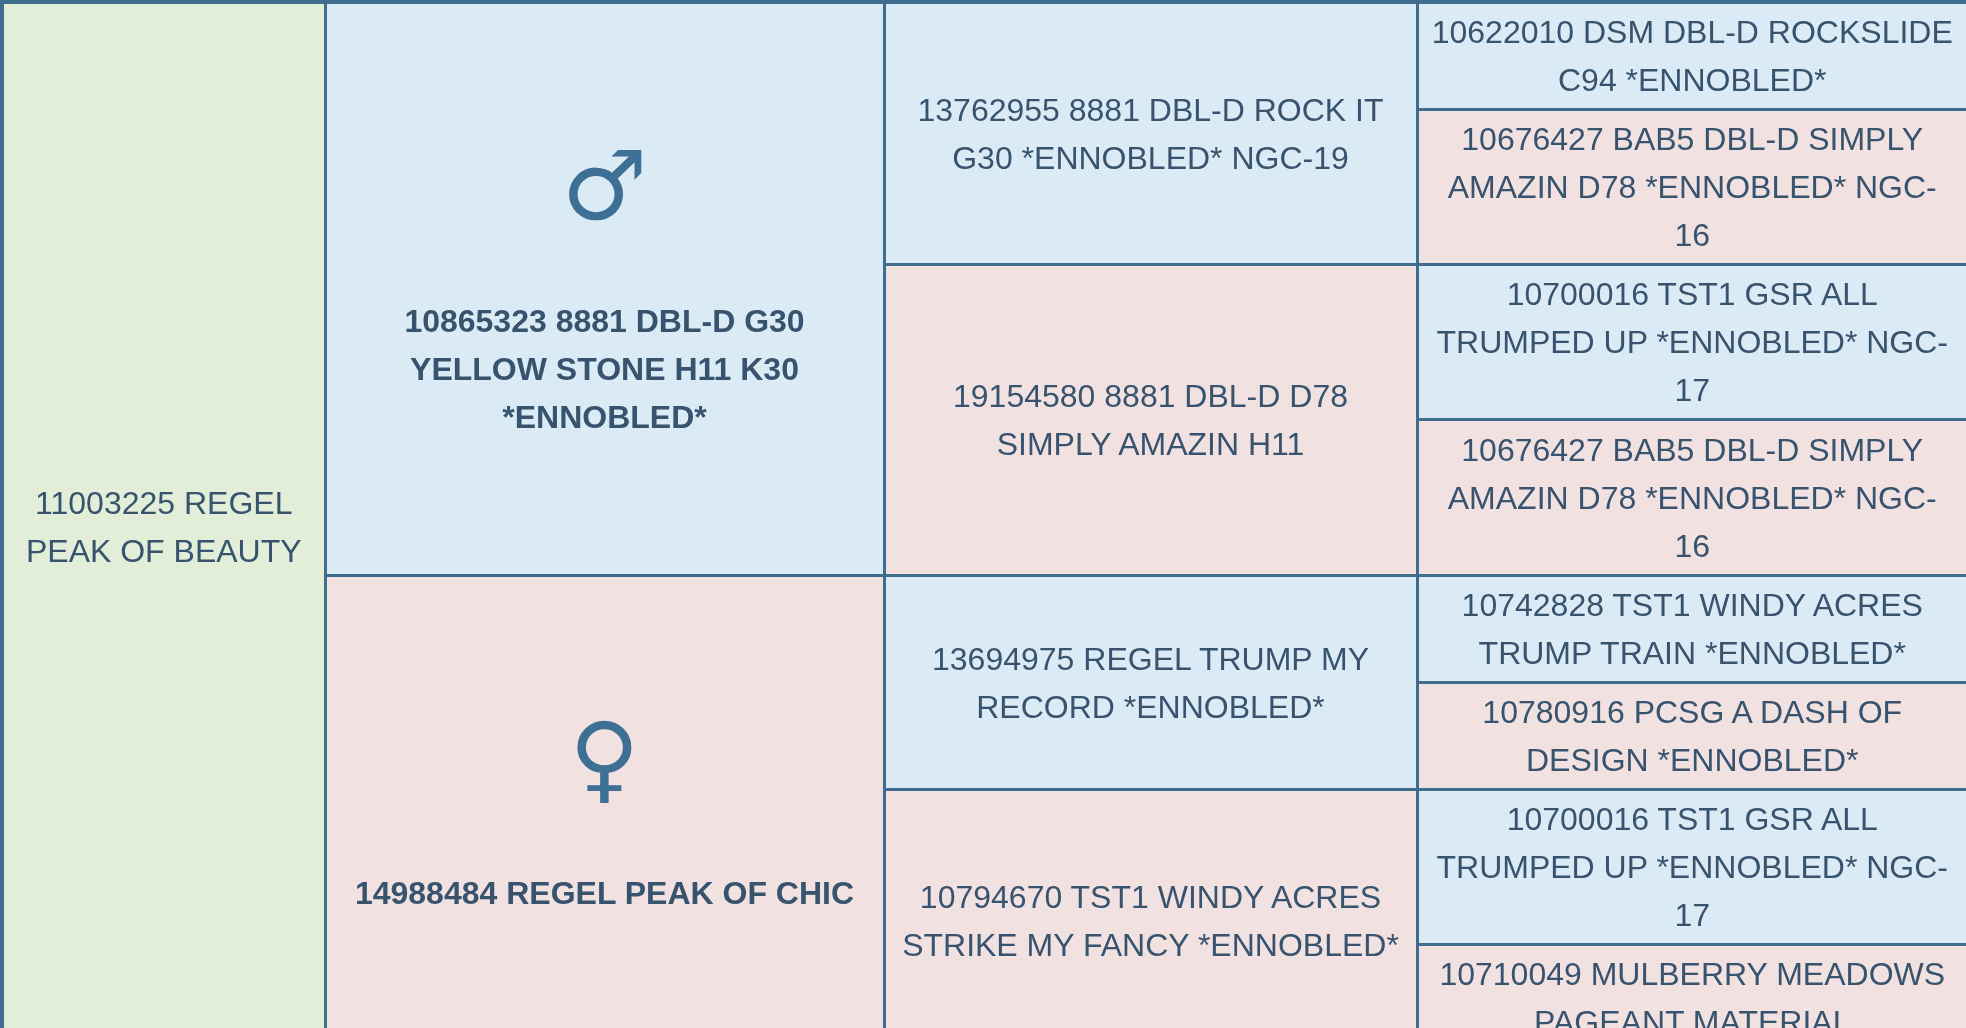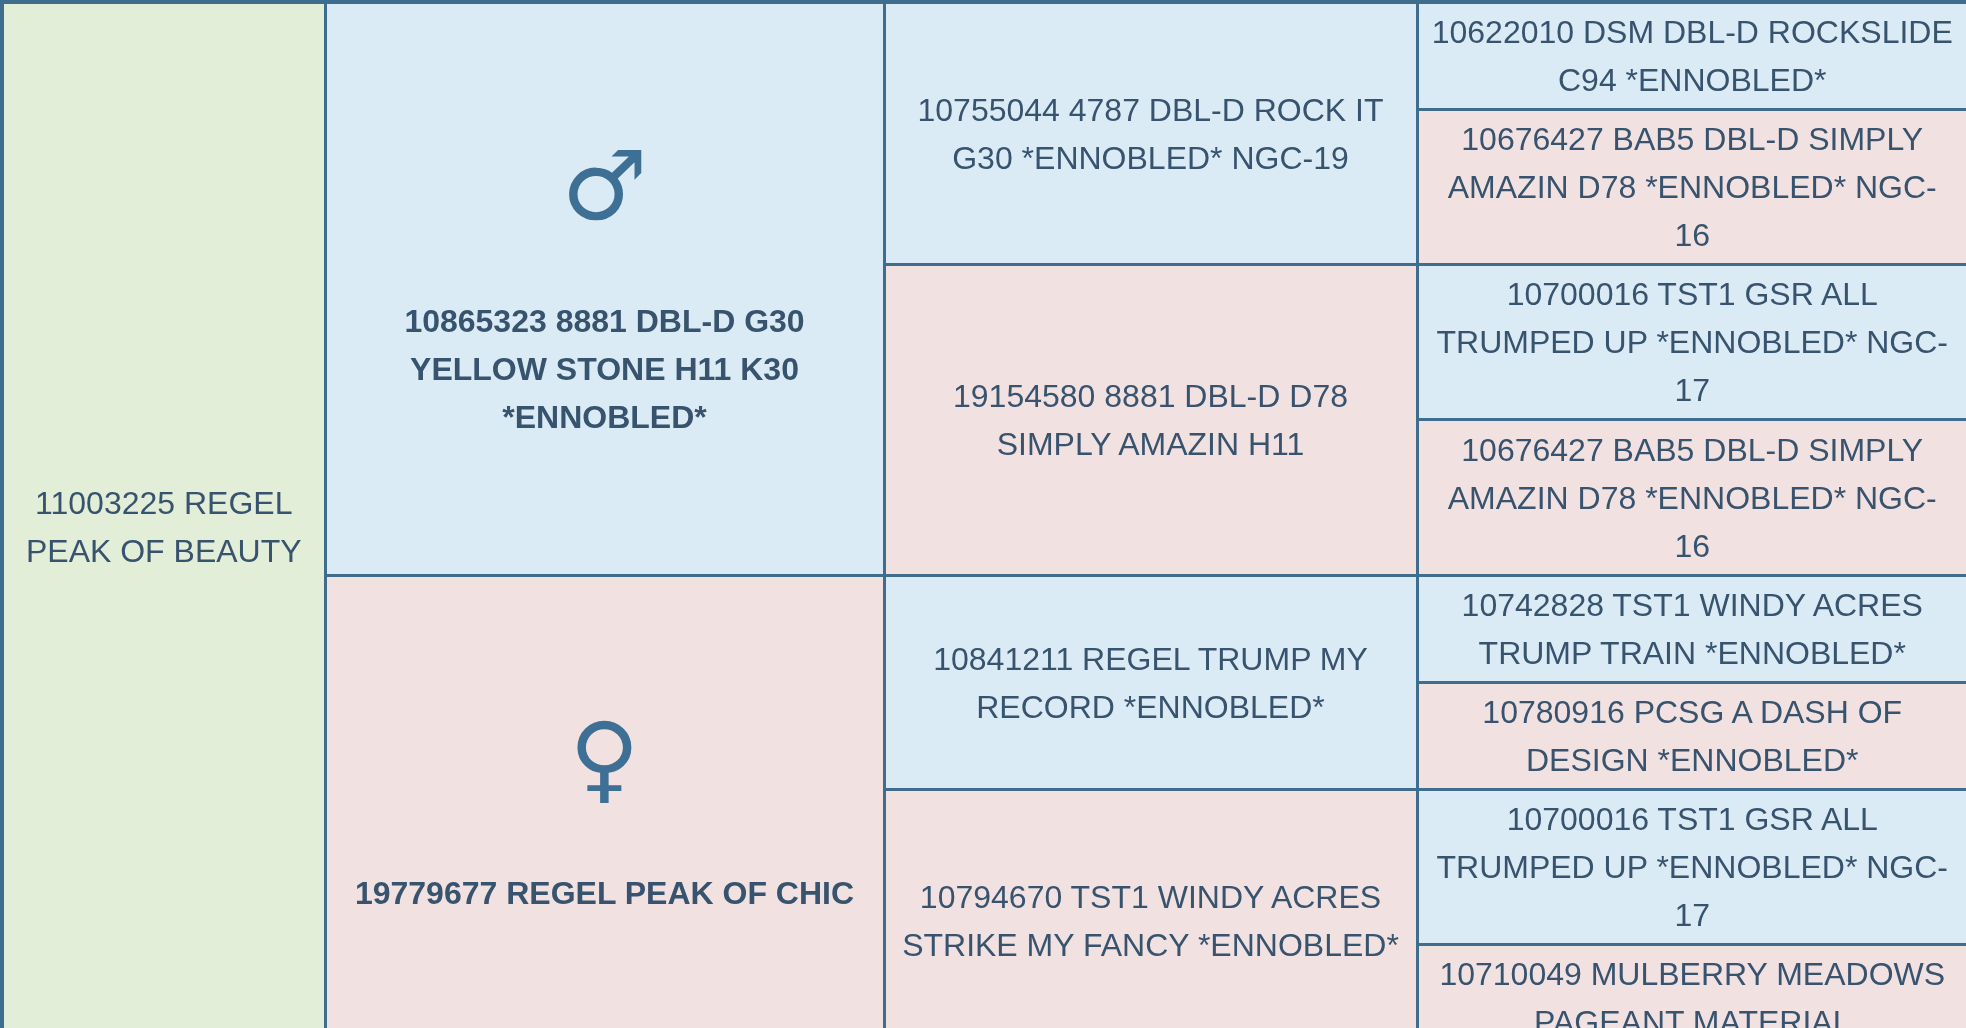--- a/index.html
+++ b/index.html
@@ -71,21 +71,21 @@
     <td rowspan="8" class="subject">11003225 REGEL
 PEAK OF BEAUTY</td>
 
     <td rowspan="4" class="male">
       <div class="sex-symbol">♂</div>
       <div class="parent-name">10865323 8881 DBL-D G30
 YELLOW STONE H11 K30
 *ENNOBLED*</div>
     </td>
 
-    <td rowspan="2" class="male">10755044 4787 DBL-D ROCK IT
+    <td rowspan="2" class="male">13762955 8881 DBL-D ROCK IT
 G30 *ENNOBLED* NGC-19</td>
 
     <td class="male">10622010 DSM DBL-D ROCKSLIDE
 C94 *ENNOBLED*</td>
   </tr>
 
   <tr>
     <td class="female">10676427 BAB5 DBL-D SIMPLY
 AMAZIN D78 *ENNOBLED* NGC-
 16</td>
@@ -101,24 +101,24 @@
 
   <tr>
     <td class="female">10676427 BAB5 DBL-D SIMPLY
 AMAZIN D78 *ENNOBLED* NGC-
 16</td>
   </tr>
 
   <tr>
     <td rowspan="4" class="female">
       <div class="sex-symbol">♀</div>
-      <div class="parent-name">19779677 REGEL PEAK OF CHIC</div>
+      <div class="parent-name">14988484 REGEL PEAK OF CHIC</div>
     </td>
 
-    <td rowspan="2" class="male">10841211 REGEL TRUMP MY
+    <td rowspan="2" class="male">13694975 REGEL TRUMP MY
 RECORD *ENNOBLED*</td>
 
     <td class="male">10742828 TST1 WINDY ACRES
 TRUMP TRAIN *ENNOBLED*</td>
   </tr>
 
   <tr>
     <td class="female">10780916 PCSG A DASH OF
 DESIGN *ENNOBLED*</td>
   </tr>

